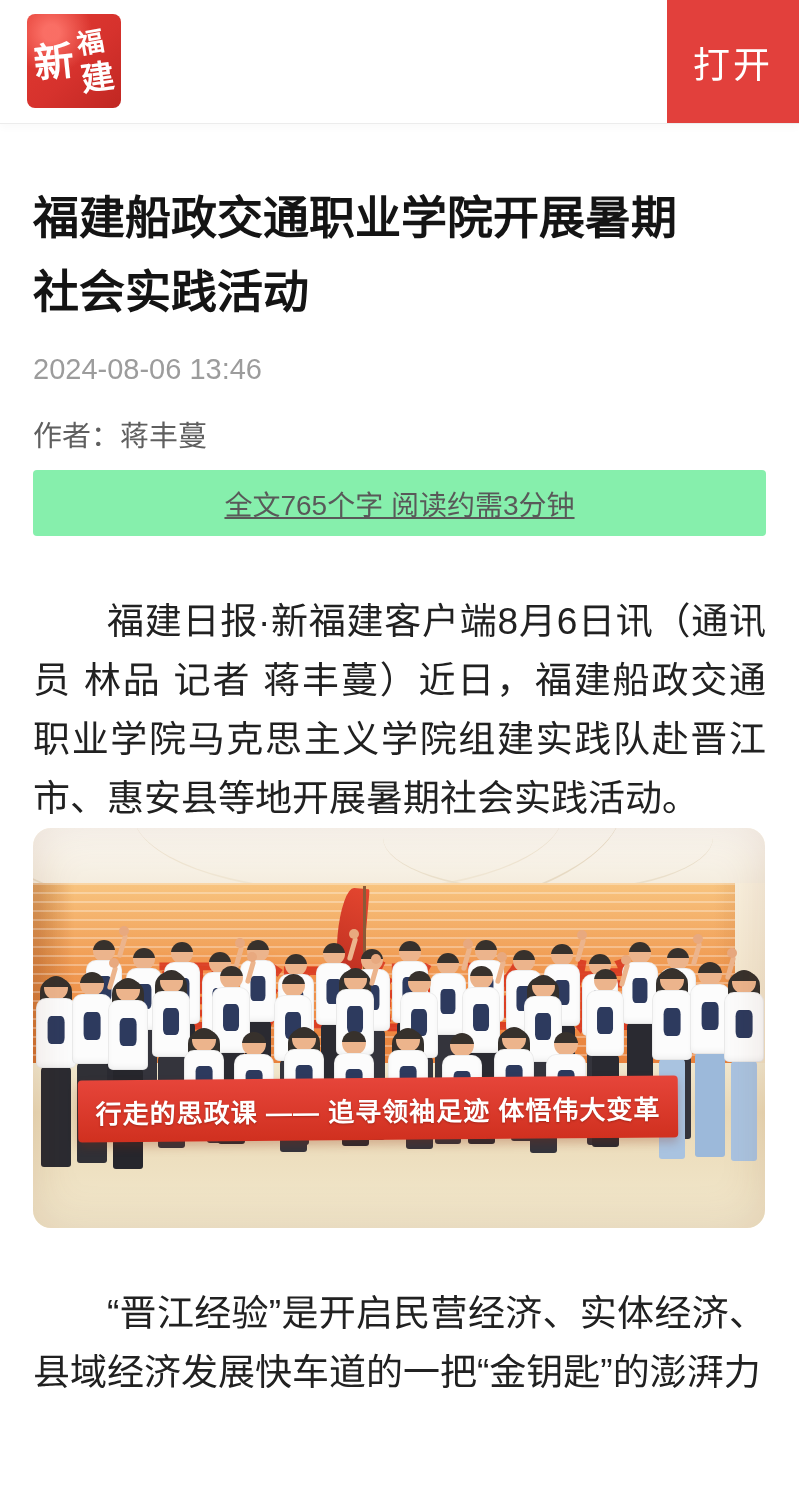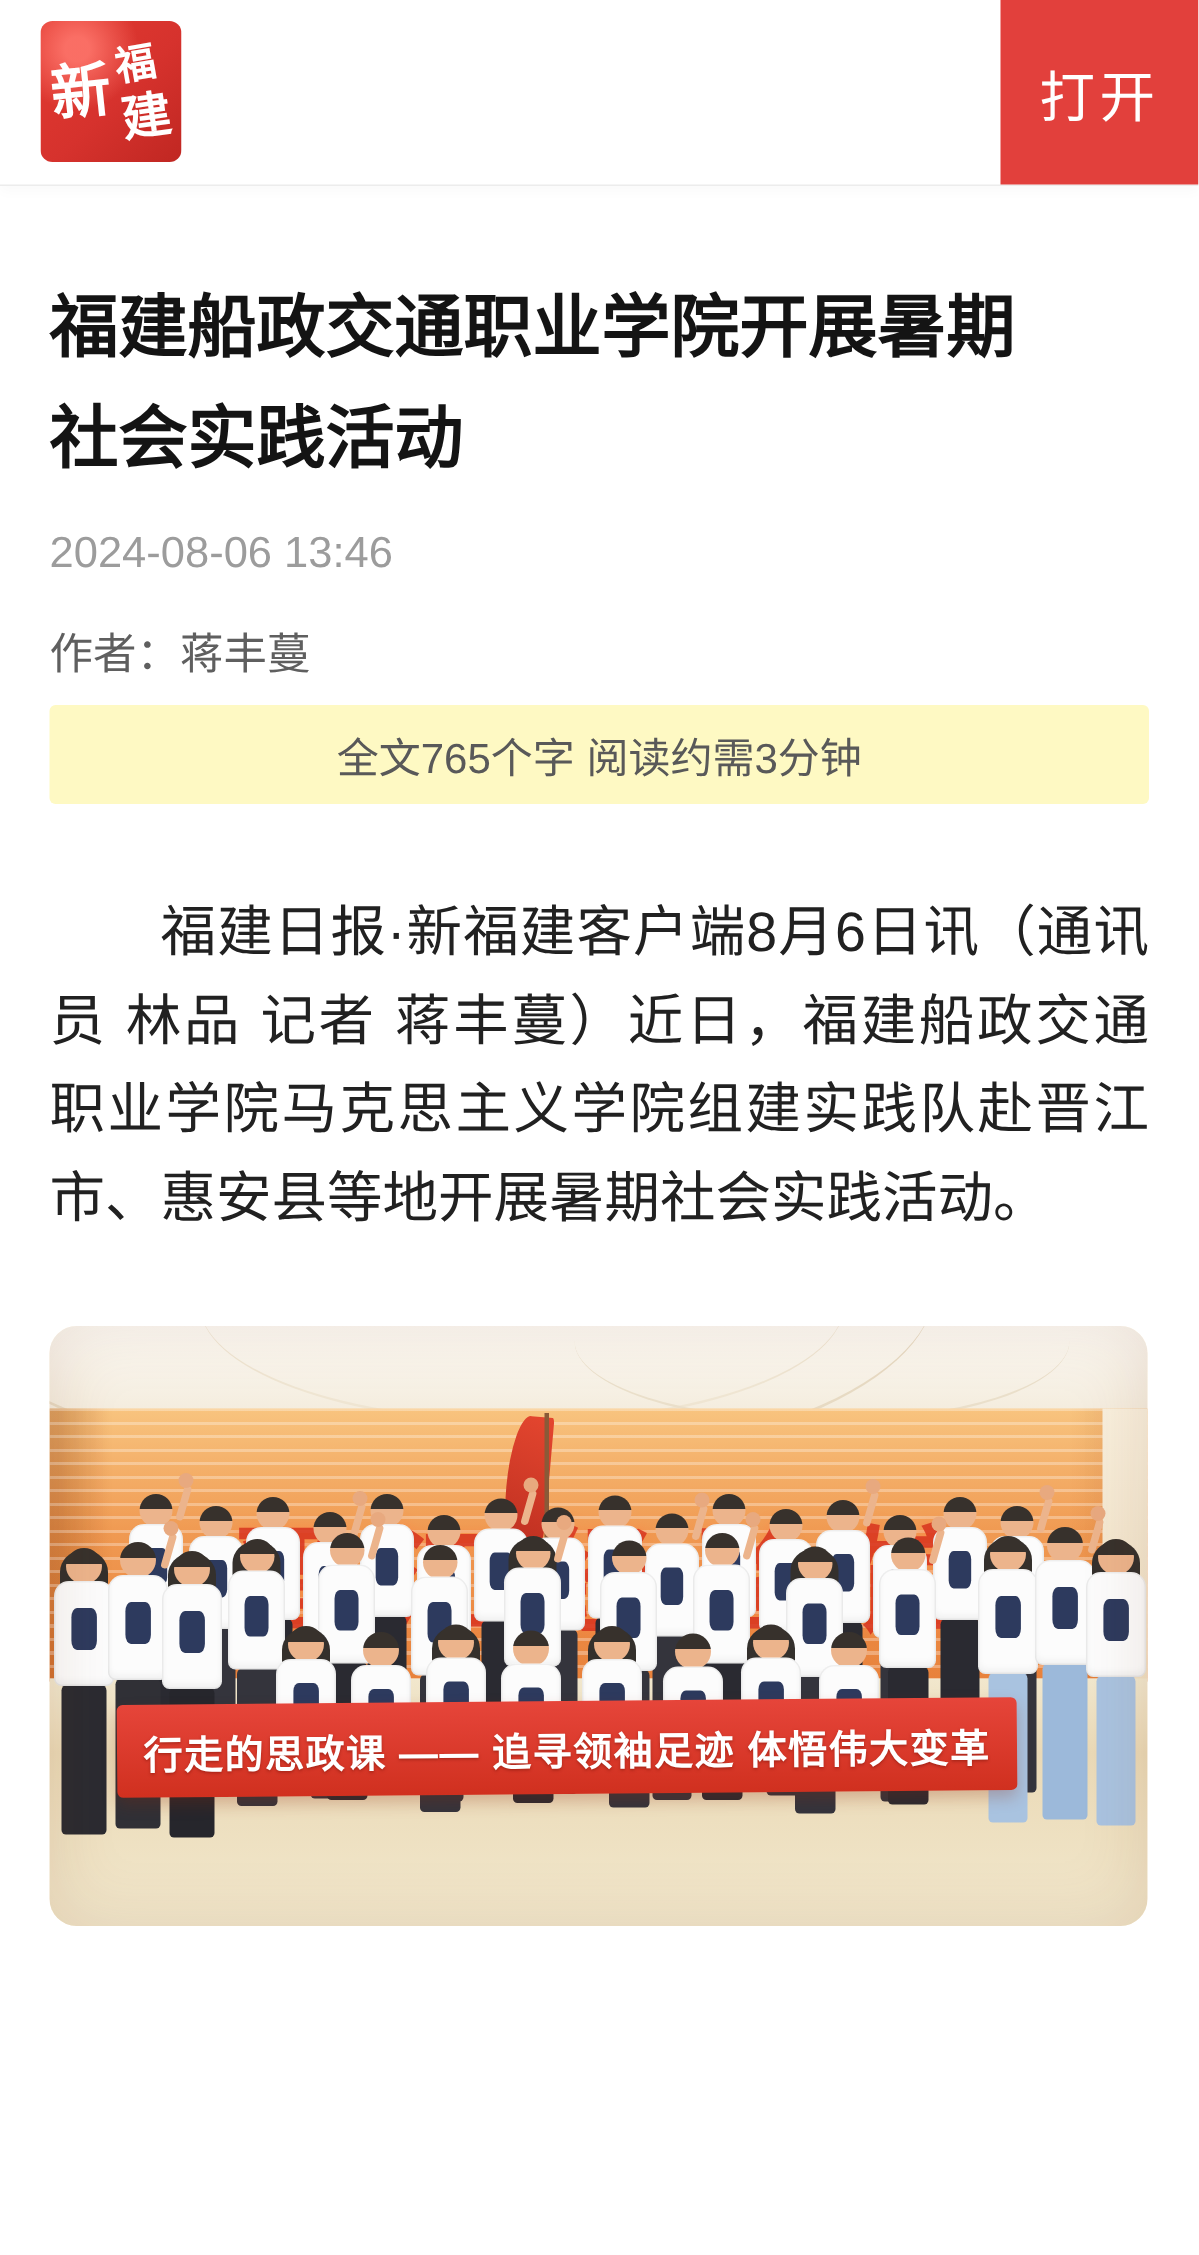--- a/index.html
+++ b/index.html
@@ -50,31 +50,31 @@
   .content{ padding:31px 33px 0; }
   .kicker{ font-size:30px; color:#a6a6a6; letter-spacing:1px; }
   .article-title{
     margin-top:26px; max-width:682px;
     font-size:46px; line-height:74px; font-weight:600; color:#141414;
   }
   .pub-time{ margin-top:24px; font-size:29px; color:#9c9c9c; }
   .author  { margin-top:26px; font-size:29px; color:#5f5f5f; }
   .read-info{
     margin-top:16px; height:66px; border-radius:4px;
-    background:#fef9c3; color:#595959; font-size:28px;
-    display:flex; align-items:center; justify-content:center;
+    background:#86efac; color:#595959; font-size:28px;
+    display:flex; align-items:center; justify-content:center;text-decoration:underline;
   }
   .article-body p{
     margin-top:56px; font-size:37px; line-height:59px;
     text-align:justify; text-indent:2em; color:#212121;
   }
 
   
   .photo{
-    position:relative; margin-top:56px;
+    position:relative; 
     width:732px; height:400px; border-radius:18px; overflow:hidden;
     background:#f6ead8; cursor:pointer;
   }
   .photo::after{
     content:""; position:absolute; inset:0; border-radius:18px; z-index:9;
     box-shadow:inset 0 0 46px rgba(120,60,20,.14); pointer-events:none;
   }
   .ceiling{ position:absolute; left:0; top:0; width:100%; height:58px;
     background:linear-gradient(180deg,#fdfbf6,#f4ecdd); z-index:1; }
   .arc{ position:absolute; border:0 solid transparent; border-radius:50%; }
@@ -486,14 +486,15 @@
           </i>
         </div>
         <div class="person p-squat" style="left: 512px; top: 204px;">
           <i class="head"></i>
           <i class="torso">
             <i class="print"></i>
           </i>
         </div>
       </figure>
 
+    <p>“晋江经验”是开启民营经济、实体经济、县域经济发展快车道的一把“金钥匙”的澎湃力</p>
   </div>
 </main>
 
 </body></html>

